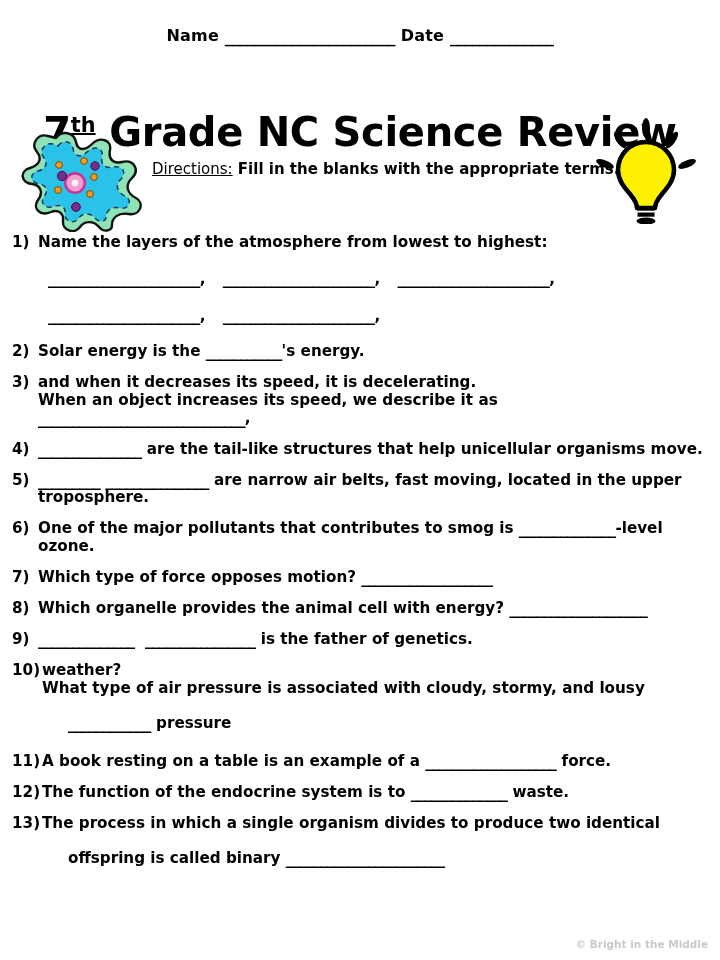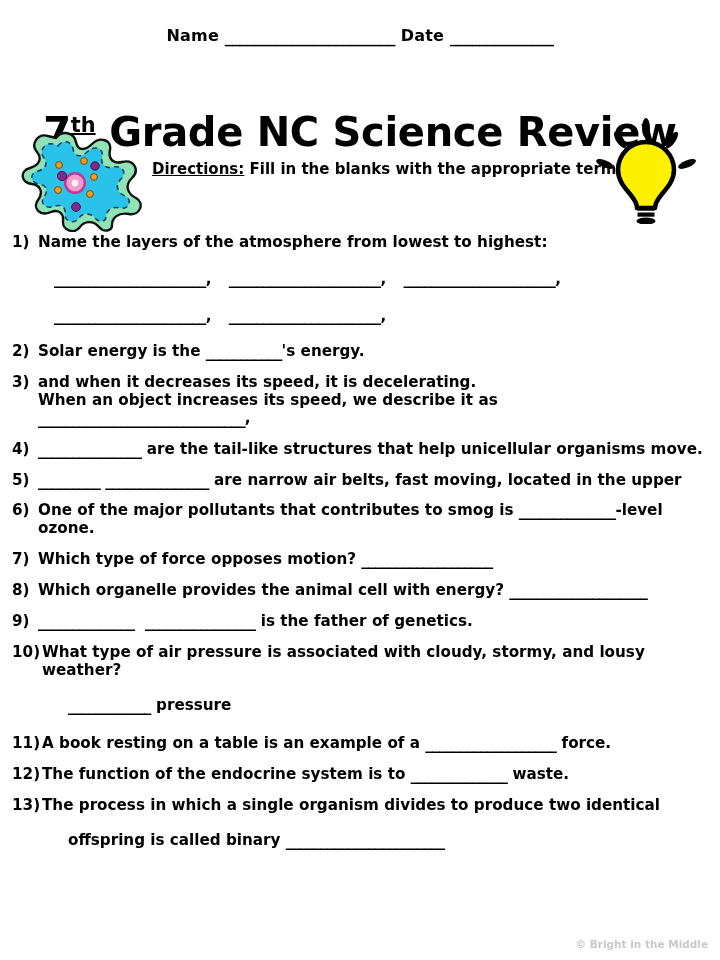--- a/index.html
+++ b/index.html
@@ -55,21 +55,21 @@
 
   .directions {
     position: absolute;
     top: 160px;
     left: 152px;
     font-size: 15px;
     font-weight: bold;
     white-space: nowrap;
   }
   .directions-label {
-    font-weight: bold;
+    font-weight: normal;
     text-decoration: underline;
     margin-top: 20px;
   }
 
   
   .amoeba-art {
     position: absolute;
     left: 18px;
     top: 128px;
     width: 124px;
@@ -115,21 +115,21 @@
     letter-spacing: -0.7px;
     font-weight: bold;
     position: relative;
     top: 1px;
   }
 
   
   .atmo-row {
     display: block;
     margin-top: 18px;
-    margin-left: 16px;
+    margin-left: 10px;
     white-space: nowrap;
   }
   .atmo-row .blank { margin-right: 18px; }
   .atmo-row.second { margin-top: 19px; }
 
   .footer-credit {
     position: absolute;
     right: 12px;
     bottom: 10px;
     font-size: 10.5px;
@@ -239,20 +239,21 @@
     <span class="q-num">4)</span>
     <span class="q-body">
       <span class="q-line"><span class="blank">_______________</span><span> are the tail-like structures that help unicellular organisms move.</span></span>
     </span>
   </div>
 
   <div class="q">
     <span class="q-num">5)</span>
     <span class="q-body">
       <span class="q-line"><span class="blank">_________</span>&nbsp;<span class="blank">_______________</span><span> are narrow air belts, fast moving, located in the upper</span></span>
+      <span class="q-line">troposphere.</span>
     </span>
   </div>
 
   <div class="q">
     <span class="q-num">6)</span>
     <span class="q-body">
       <span class="q-line"><span>One of the major pollutants that contributes to smog is </span><span class="blank">______________</span><span>-level</span></span>
       <span class="q-line">ozone.</span>
     </span>
   </div>
@@ -274,22 +275,22 @@
   <div class="q">
     <span class="q-num">9)</span>
     <span class="q-body">
       <span class="q-line"><span class="blank">______________</span>&nbsp;&nbsp;<span class="blank">________________</span><span> is the father of genetics.</span></span>
     </span>
   </div>
 
   <div class="q">
     <span class="q-num wide">10)</span>
     <span class="q-body">
+      <span class="q-line">weather?</span>
       <span class="q-line">What type of air pressure is associated with cloudy, stormy, and lousy</span>
-      <span class="q-line">weather?</span>
       <span class="q-sub"><span class="blank">____________</span><span> pressure</span></span>
     </span>
   </div>
 
   <div class="q" style="margin-top:20px;align-items:center;">
     <span class="q-num wide">11)</span>
     <span class="q-body">
       <span class="q-line"><span>A book resting on a table is an example of a </span><span class="blank">___________________</span><span> force.</span></span>
     </span>
   </div>

